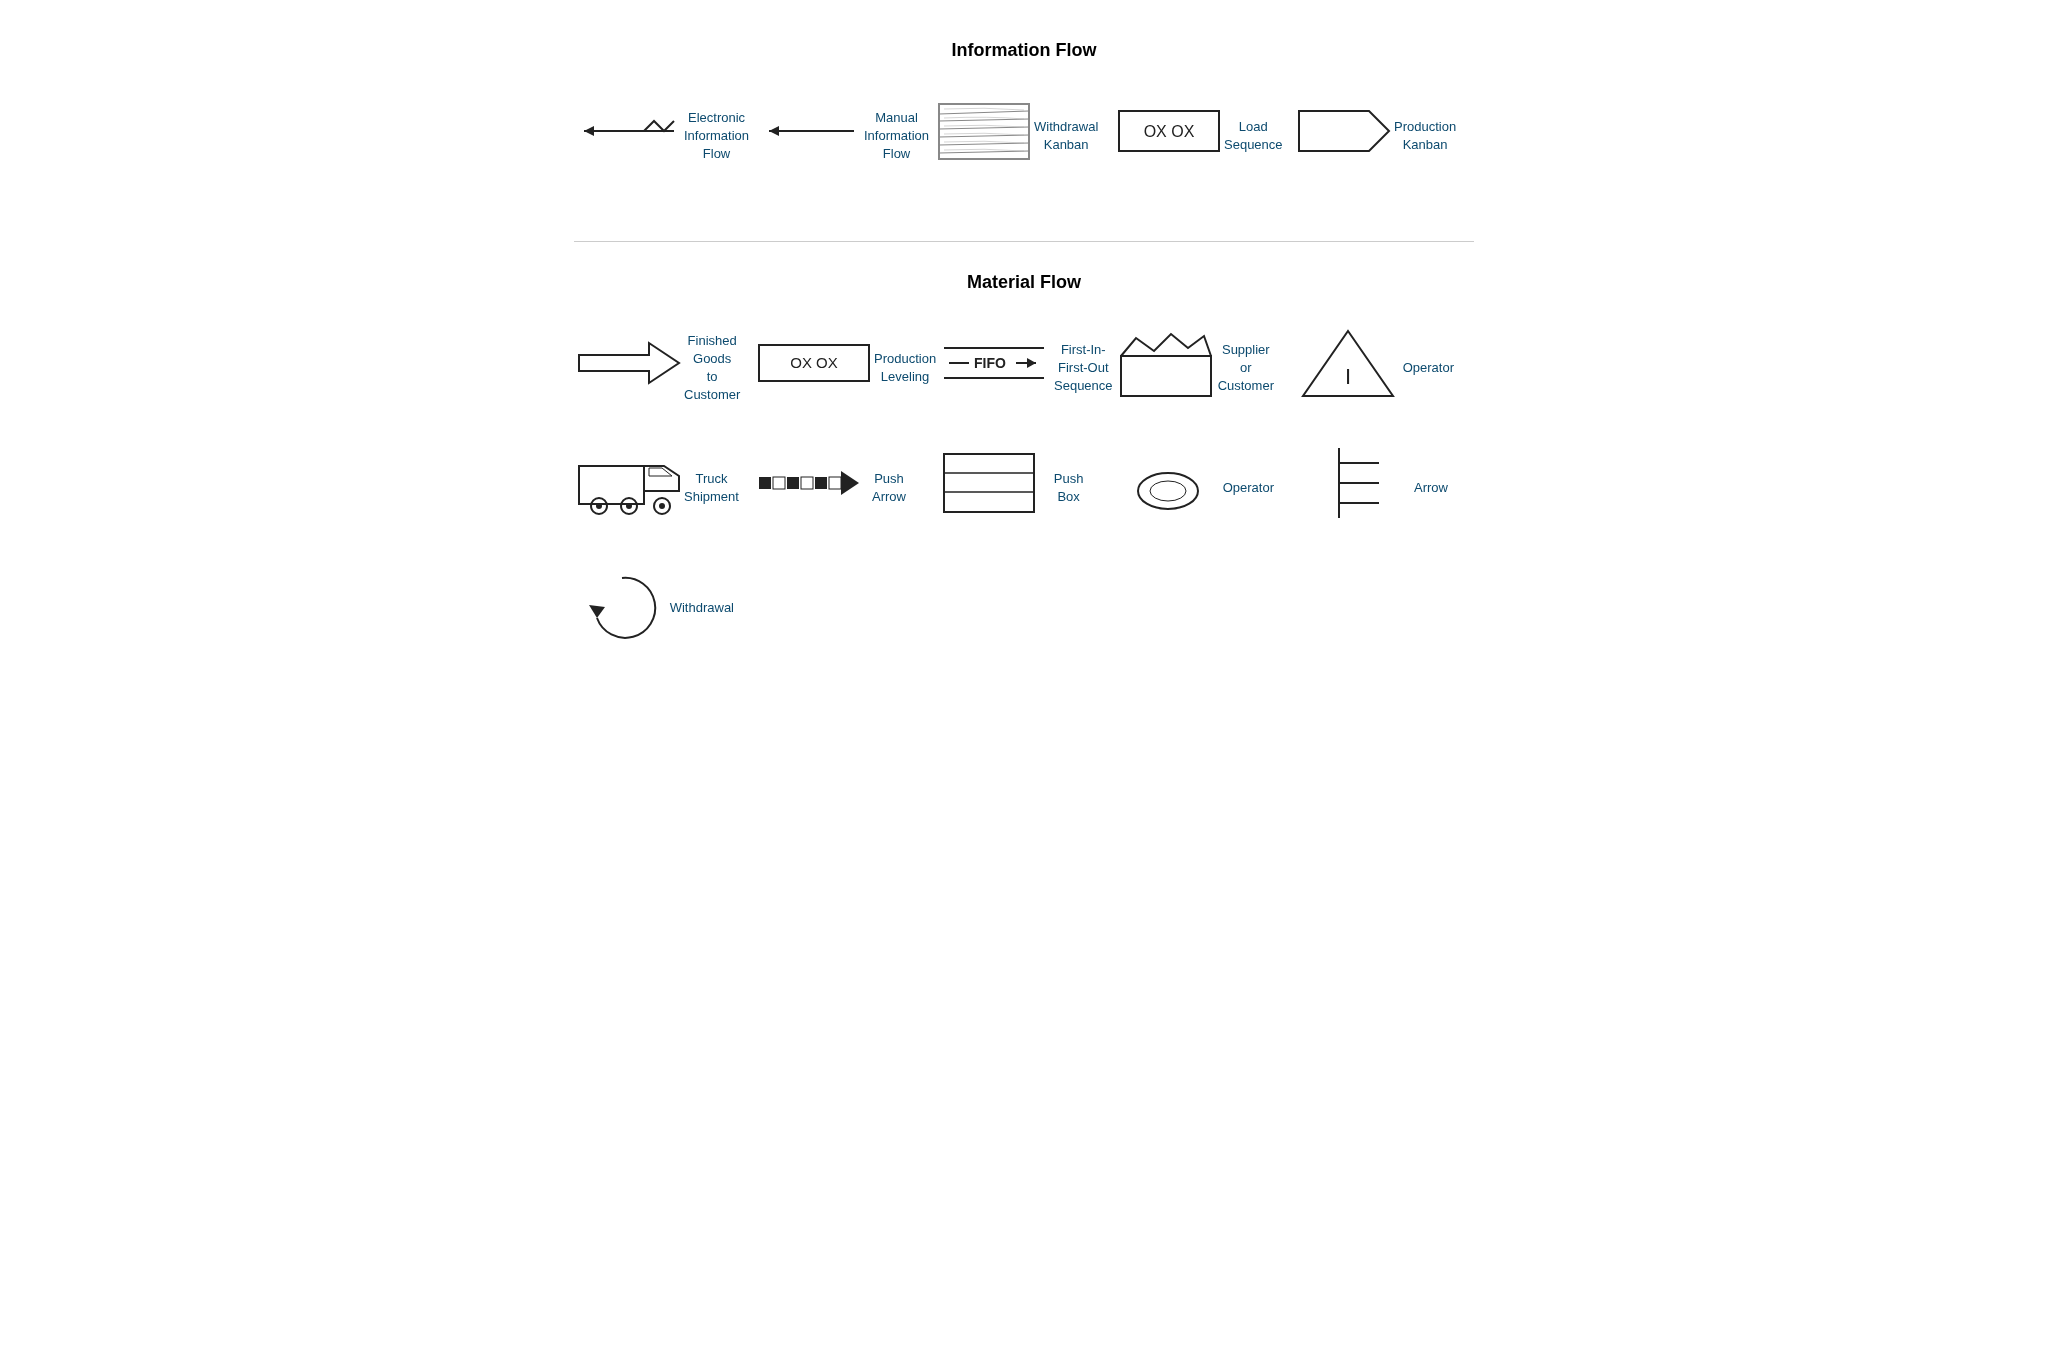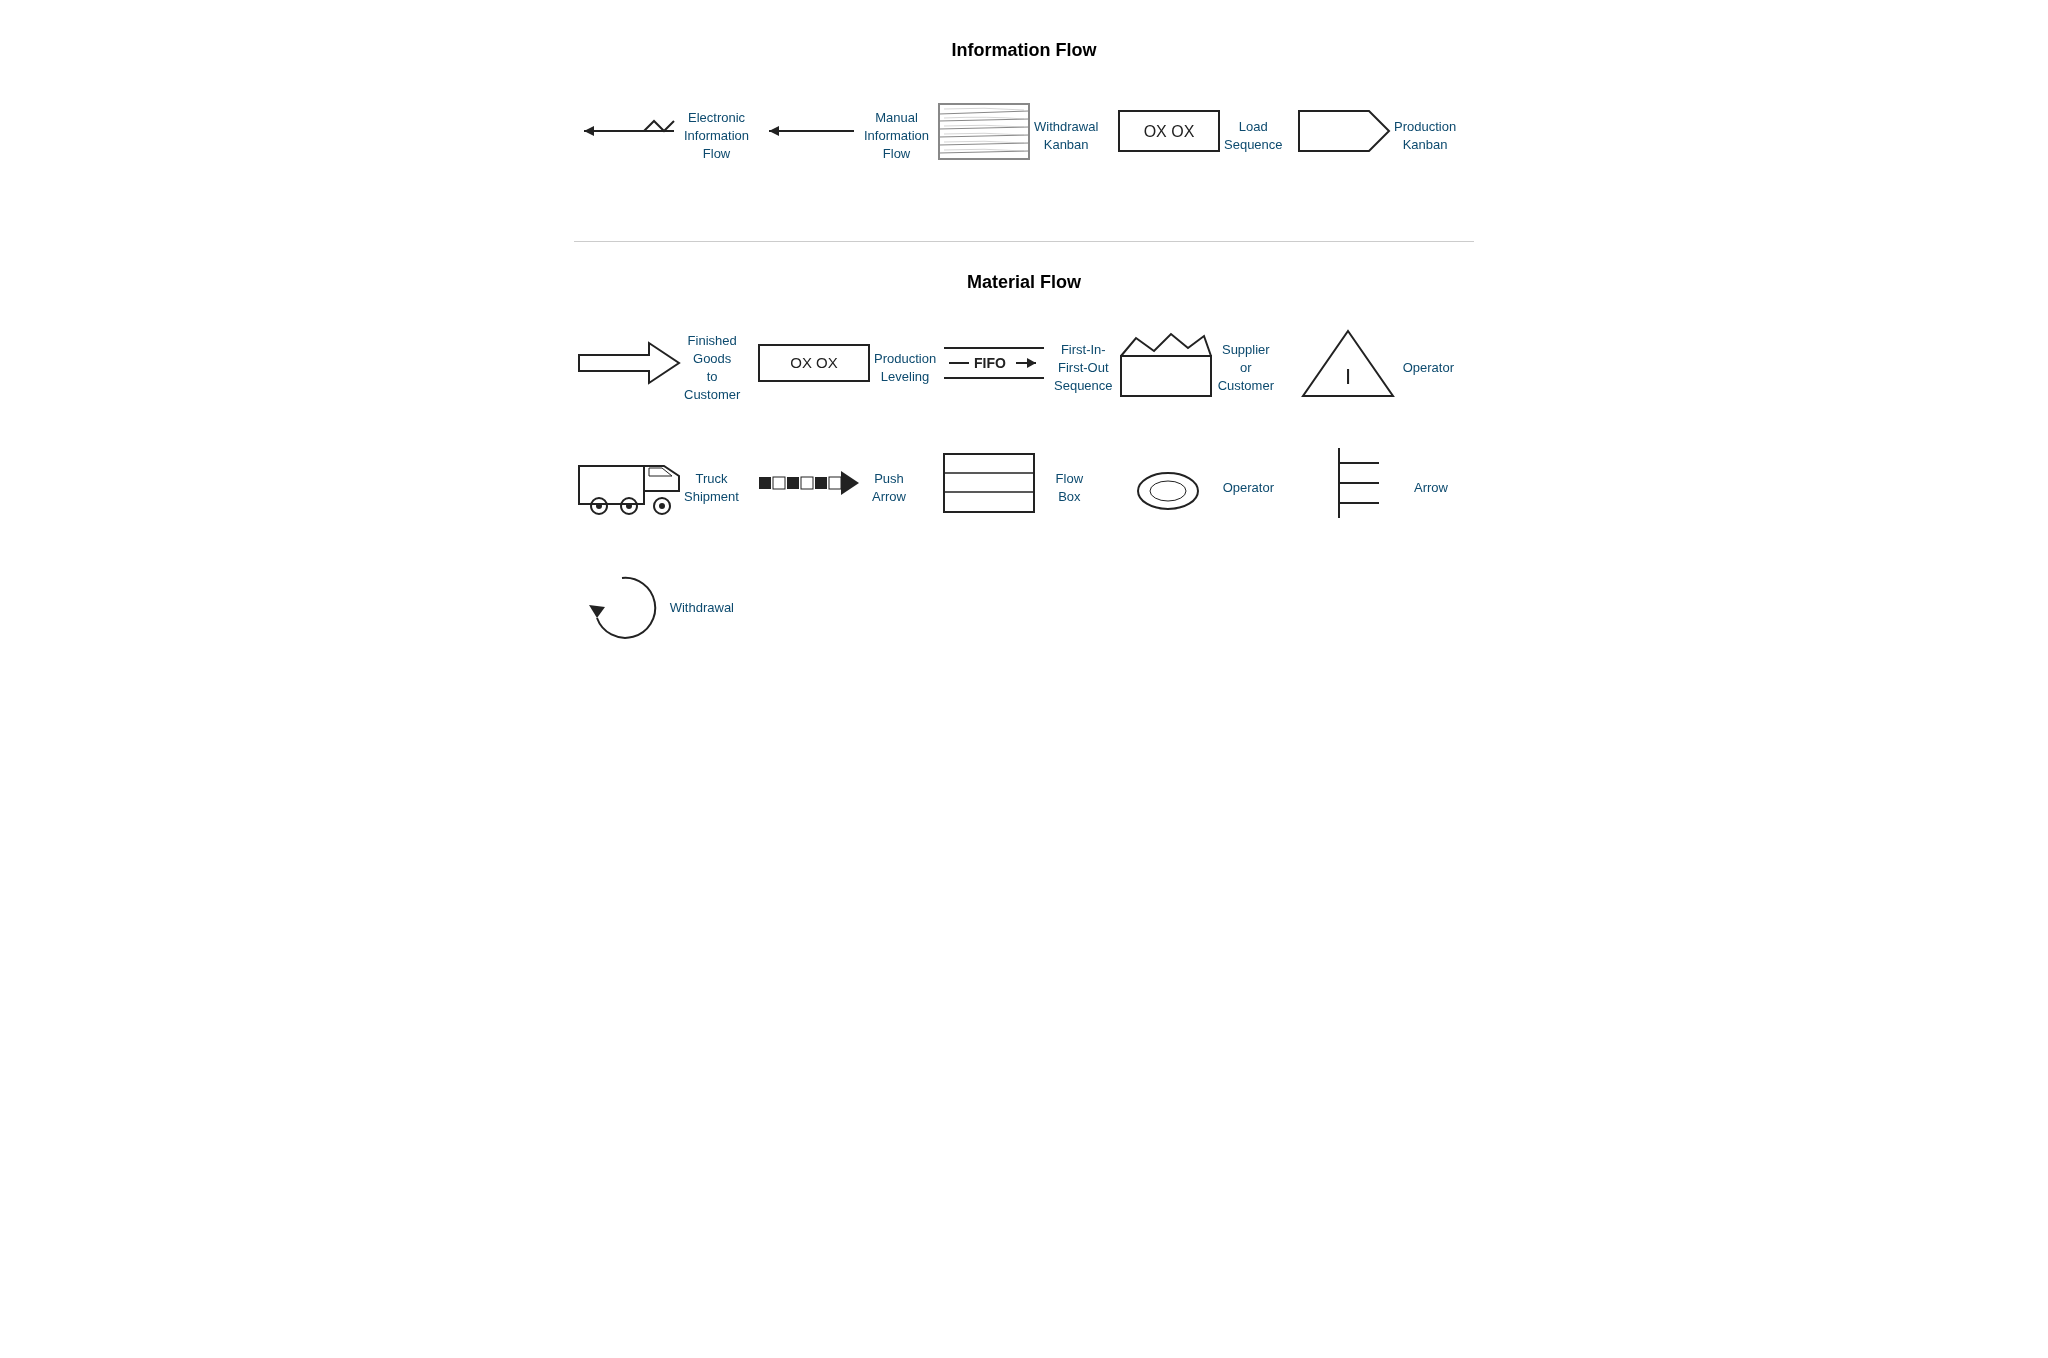--- a/index.html
+++ b/index.html
@@ -241,21 +241,21 @@
     </div>
 
     <div class="symbol-item">
       <div class="symbol-icon">
         <svg width="100" height="75" viewBox="0 0 100 75">
           <rect x="5" y="8" width="90" height="58" fill="none" stroke="#222" stroke-width="2"></rect>
           <line x1="5" y1="27" x2="95" y2="27" stroke="#222" stroke-width="1.5"></line>
           <line x1="5" y1="46" x2="95" y2="46" stroke="#222" stroke-width="1.5"></line>
         </svg>
       </div>
-      <div class="symbol-label">Flow Box</div>
+      <div class="symbol-label">Push Box</div>
     </div>
 
 
     <div class="symbol-item">
       <div class="symbol-icon">
         <svg width="90" height="75" viewBox="0 0 90 75">
 
           <ellipse cx="45" cy="45" rx="30" ry="18" fill="none" stroke="#222" stroke-width="2"></ellipse>
 
           <ellipse cx="45" cy="45" rx="18" ry="10" fill="none" stroke="#222" stroke-width="1"></ellipse>

